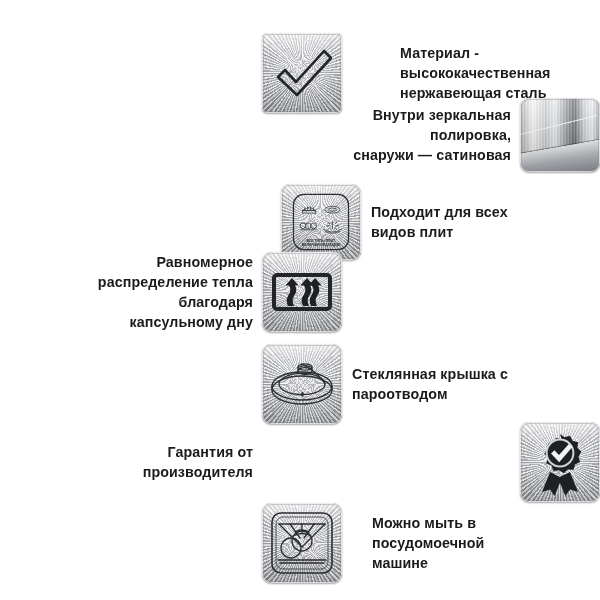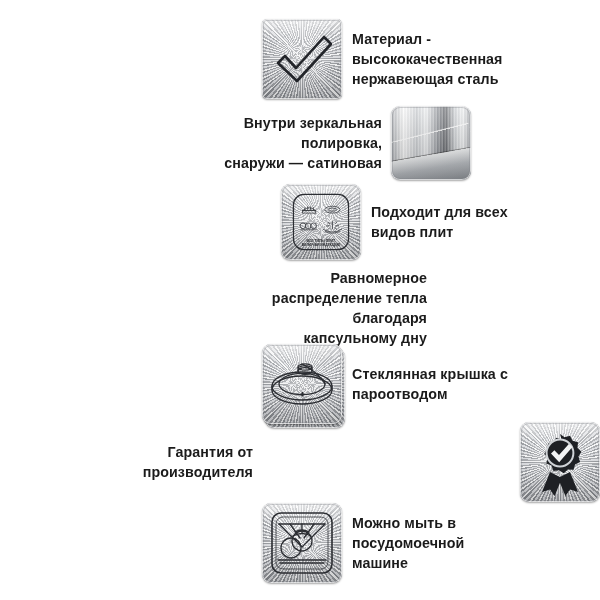--- a/index.html
+++ b/index.html
@@ -78,37 +78,37 @@
   .ink-hair{fill:none;stroke:#34363b;stroke-width:.8;}
   .solid{fill:#1e2024;}
   .white{fill:#f2f3f4;}
   .tinytext{font-family:"Liberation Sans",sans-serif;font-size:3.6px;fill:#26282c;font-weight:700;}
 </style>
 </head>
 <body>
 
 <div class="sheet">
 
-  <div class="row right-icon" style="top:18px;height:82px;">
+  <div class="row right-icon" style="top:32px;height:82px;gap:48px;">
     <div class="tile sq" style="margin-left:262px;">
       <div class="metal"></div>
         <div class="gloss"></div>
       <svg viewBox="0 0 80 80" aria-hidden="true">
         <path class="ink" style="stroke-width:2.6" d="M16 44 L23 37 L34 49 L62 18 L69 25 L35 62 Z"></path>
       </svg>
       <div class="edge"></div>
     </div>
     <div class="txt right" style="margin-left:10px;">
       <div>Материал -</div>
       <div>высококачественная</div>
       <div>нержавеющая сталь</div>
     </div>
   </div>
 
-  <div class="row right-icon" style="top:104px;height:78px;justify-content:center;">
+  <div class="row right-icon" style="top:96px;height:78px;justify-content:flex-end;">
     <div class="txt left" style="width:253px;margin-left:0;">
       <div>Внутри зеркальная</div>
       <div>полировка,</div>
       <div>снаружи — сатиновая</div>
     </div>
     <div class="tile brushed" style="margin-left:9px;height:74px;flex-basis:80px;">
       <div class="metal"></div>
       <div class="satin"></div>
       <div class="satin2"></div>
       <div class="gloss" style="background:linear-gradient(180deg,rgba(255,255,255,.35),rgba(0,0,0,.18));"></div>
@@ -151,21 +151,21 @@
         <text class="tinytext" x="40" y="65.6" text-anchor="middle">ВКЛЮЧАЯ ИНДУКЦИЮ</text>
       </svg>
       <div class="edge"></div>
     </div>
     <div class="txt right" style="margin-left:10px;">
       <div>Подходит для всех</div>
       <div>видов плит</div>
     </div>
   </div>
 
-  <div class="row right-icon" style="top:268px;height:80px;flex-direction:column;">
+  <div class="row right-icon" style="top:252px;height:80px;">
     <div class="txt left" style="width:253px;">
       <div>Равномерное</div>
       <div>распределение тепла</div>
       <div>благодаря</div>
       <div>капсульному дну</div>
     </div>
     <div class="tile" style="margin-left:9px;">
       <div class="metal"></div>
         <div class="gloss"></div>
       <svg viewBox="0 0 80 80" aria-hidden="true">
@@ -216,21 +216,21 @@
         <path class="solid" d="M50 50 L58 70 l-8 -2.6 l-4.6 6.6 L38 56 Z"></path>
         <path class="solid" d="M40 12
           l4.6 3.2 l5.4 -1.4 l2.6 5 l5.4 1.5 l-0.5 5.6 l4 3.9 l-3 4.7 l1.6 5.4 l-5 2.5 l-1.6 5.4 l-5.6 -0.2 l-4.2 3.7 l-4.7 -3 l-5.6 0.6 l-1.9 -5.3 l-5.2 -2.1 l1.2 -5.5 l-3.3 -4.5 l3.8 -4.1 l-0.2 -5.6 l5.5 -1.2 l2.9 -4.8 l5.3 1.7 Z"></path>
         <circle cx="40" cy="31" r="13.4" style="fill:none;stroke:#cfd2d6;stroke-width:2"></circle>
         <path class="white" d="M31 31.5 l3.4 -3.3 l4.6 4.8 l9.8 -11 l3.6 3.1 l-13.2 15.2 Z"></path>
       </svg>
       <div class="edge"></div>
     </div>
   </div>
 
-  <div class="row right-icon" style="top:503px;height:80px;">
+  <div class="row right-icon" style="top:503px;height:80px;gap:20px;">
     <div class="tile" style="margin-left:262px;">
       <div class="metal"></div>
         <div class="gloss"></div>
       <svg viewBox="0 0 80 80" aria-hidden="true">
         <rect class="ink-thin" x="10" y="10" width="60" height="60" rx="9" style="stroke-width:1.6"></rect>
         <rect class="ink-hair" x="14" y="14" width="52" height="52" rx="7"></rect>
         <path class="ink-thin" d="M17 21 h46"></path>
         <path class="ink-thin" d="M17 21 L40 44 M63 21 L40 44 M40 21 v9 M28 21 l10 14 M52 21 l-10 14"></path>
         <path class="ink-thin" d="M33 29 q7 -4 14 0 M31 33 q9 -5 18 0"></path>
         <circle class="ink-thin" cx="40" cy="38" r="10"></circle>

